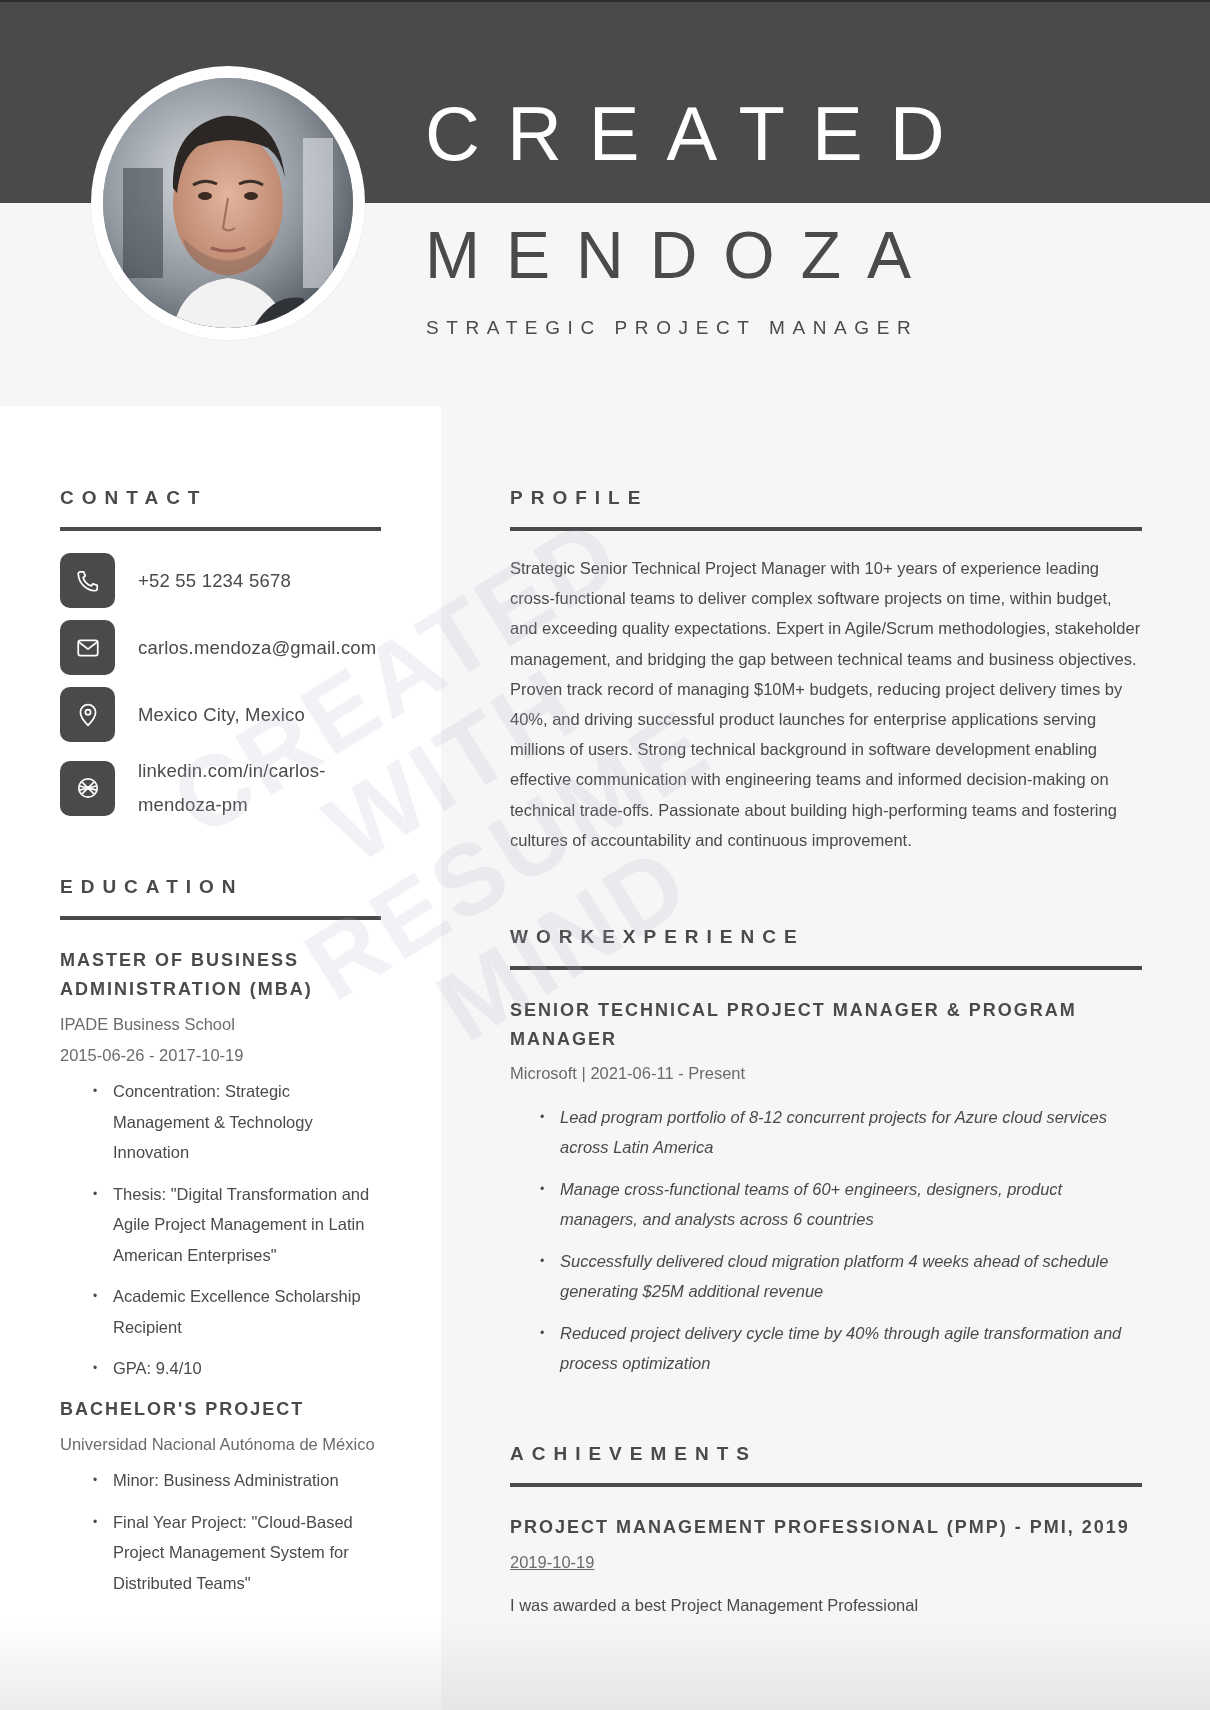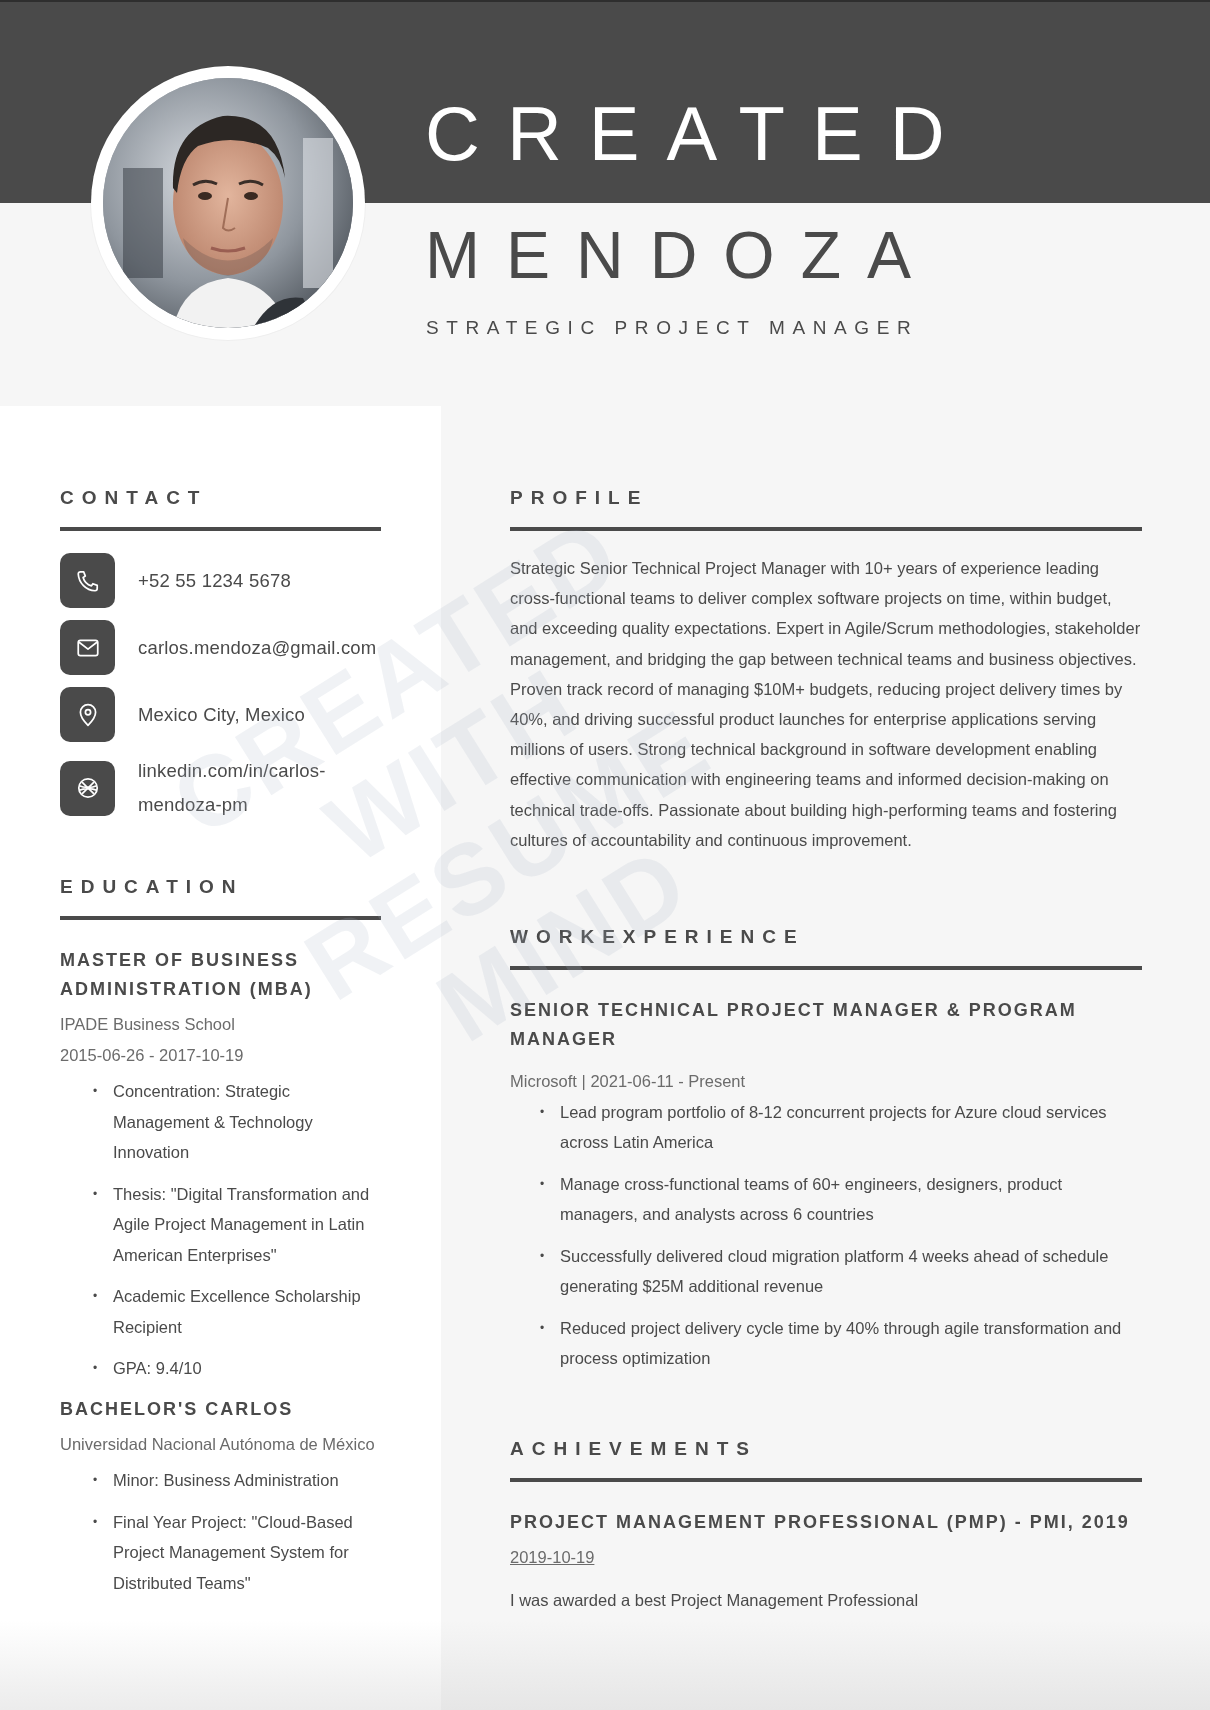--- a/index.html
+++ b/index.html
@@ -62,22 +62,22 @@
   .bullets { list-style: none; margin-top: 6px; padding-left: 33px; }
   .bullets li { position: relative; padding-left: 20px; font-size: 16.5px; color: #4a4a4a; line-height: 30.5px; margin-bottom: 11px; }
   .bullets li::before { content: "•"; position: absolute; left: 0; top: 0; font-size: 12px; color: #4a4a4a; }
   .degree + .degree { margin-top: 2px; }
   
   .right { position: absolute; left: 510px; top: 488px; width: 632px; }
   .right .rule { margin-top: 20px; }
   .profile-text { margin-top: 22px; font-size: 16.5px; line-height: 30.2px; color: #4a4a4a; }
   .work-title { margin-top: 72px; }
   .job-title { margin-top: 26px; font-size: 18px; font-weight: 700; letter-spacing: 2px; line-height: 29px; color: #4a4a4a; }
-  .job-meta { margin-top: 12px; font-size: 16.5px; color: #6b6b6b; line-height: 30px; }
-  .right .bullets { margin-top: 1px; padding-left: 30px; }
+  .job-meta { margin-top: 4px; font-size: 16.5px; color: #6b6b6b; line-height: 30px; }
+  .right .bullets { margin-top: 14px; padding-left: 30px; font-style: italic; }
   .right .bullets li { margin-bottom: 12px; line-height: 30px; }
   .ach-title { margin-top: 66px; }
   .ach-name { margin-top: 26px; font-size: 18px; font-weight: 700; letter-spacing: 2px; line-height: 29px; color: #4a4a4a; }
   .ach-date { margin-top: 5px; font-size: 16.5px; color: #6b6b6b; line-height: 30px; text-decoration: underline; }
   .ach-desc { margin-top: 13px; font-size: 16.5px; color: #4a4a4a; line-height: 30px; }
   
   .watermark {
     position: absolute; left: 200px; top: 460px; width: 560px; height: 700px;
     pointer-events: none; transform: rotate(-32deg); transform-origin: 50% 50%;
     display: flex; flex-direction: column; align-items: center; justify-content: center;
@@ -188,21 +188,21 @@
       <div class="degree-meta">2015-06-26 - 2017-10-19</div>
       <ul class="bullets">
         <li>Concentration: Strategic Management &amp; Technology Innovation</li>
         <li>Thesis: "Digital Transformation and Agile Project Management in Latin American Enterprises"</li>
         <li>Academic Excellence Scholarship Recipient</li>
         <li>GPA: 9.4/10</li>
       </ul>
     </div>
 
     <div class="degree">
-      <div class="degree-name">BACHELOR'S CARLOS</div>
+      <div class="degree-name">BACHELOR'S PROJECT</div>
       <div class="degree-meta">Universidad Nacional Autónoma de México</div>
       <ul class="bullets">
         <li>Minor: Business Administration</li>
         <li>Final Year Project: "Cloud-Based Project Management System for Distributed Teams"</li>
       </ul>
     </div>
   </section>
 </div>
 
 <div class="right">

